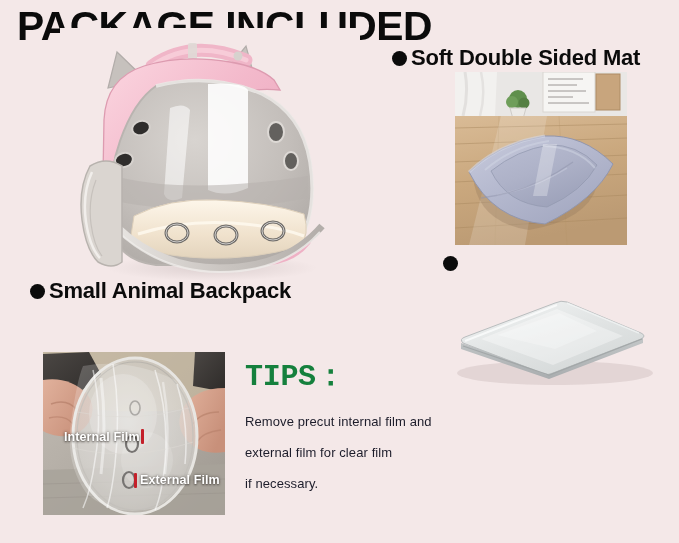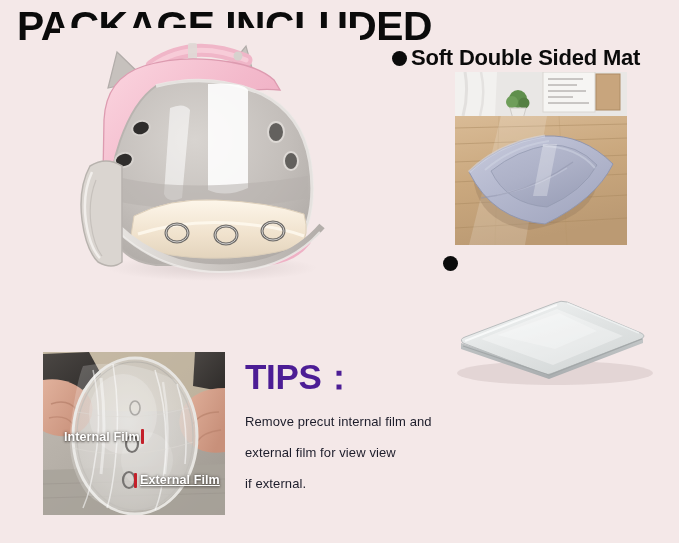--- a/index.html
+++ b/index.html
@@ -106,44 +106,44 @@
     position: absolute;
     color: #ffffff;
     font-size: 12.5px;
     font-weight: 600;
     letter-spacing: 0.1px;
     text-shadow: 0 0 3px rgba(60,55,50,.75), 0 1px 2px rgba(40,35,30,.6);
     white-space: nowrap;
     font-family: "Liberation Sans", sans-serif;
   }
   #label-internal { left: 21px; top: 78px; }
-  #label-external { left: 97px; top: 121px; text-decoration: underline; }
+  #label-external { left: 97px; top: 121px; }
   .film-tick {
     position: absolute;
     width: 3px; height: 15px;
     background: #c4202a;
     border-radius: 1px;
   }
   #tick-internal { left: 98px; top: 77px; }
   #tick-external { left: 91px; top: 121px; }
 
   
   #tips-block {
     position: absolute;
     left: 245px;
     top: 362px;
     width: 300px;
   }
   #tips-heading {
-    font-size: 35px;
+    font-size: 30px;
     font-weight: 900;
-    color: #4c1d95;
+    color: #15803d;
     letter-spacing: -0.3px;
     line-height: 30px;
-    font-family: Liberation Sans, sans-serif;
+    font-family: Liberation Mono, monospace;
   }
   .tips-line {
     font-size: 13px;
     color: #1d1d2b;
     line-height: 31px;
     letter-spacing: 0.1px;
     font-family: "Liberation Sans", sans-serif;
     white-space: nowrap;
   }
   #tips-lines { margin-top: 14px; }
@@ -396,20 +396,24 @@
       <path d="M44 48 L120 18 L186 45 L116 74 Z" fill="#ffffff" opacity="0.35"></path>
       <path d="M60 44 L122 22 L160 40 L118 58 Z" fill="#ffffff" opacity="0.25"></path>
 
       <path d="M28 50 L120 14" stroke="#fbfcfc" stroke-width="2" fill="none" opacity="0.8"></path>
       <path d="M130 12 L202 42" stroke="#f4f6f6" stroke-width="1.6" fill="none" opacity="0.7"></path>
 
       <path d="M26 55 L112 84 L205 48" stroke="#9fa3a5" stroke-width="1.2" fill="none" opacity="0.85"></path>
     </svg>
   </div>
 
+  <div class="caption cap-backpack">
+    <span class="bullet"></span>
+    <span class="caption-text">Small Animal Backpack</span>
+  </div>
 
   <div class="photo" id="photo-film">
     <svg viewBox="0 0 182 163" xmlns="http://www.w3.org/2000/svg">
       <defs>
         <linearGradient id="filmBg" x1="0" y1="0" x2="1" y2="1">
           <stop offset="0%" stop-color="#c3bdb5"></stop>
           <stop offset="50%" stop-color="#b2aca4"></stop>
           <stop offset="100%" stop-color="#9d978f"></stop>
         </linearGradient>
         <radialGradient id="domeG" cx="0.45" cy="0.4" r="0.75">
@@ -479,18 +483,18 @@
     <span class="film-tick" id="tick-internal"></span>
     <span class="film-label" id="label-internal">Internal Film</span>
     <span class="film-tick" id="tick-external"></span>
     <span class="film-label" id="label-external">External Film</span>
   </div>
 
   <div id="tips-block">
     <div id="tips-heading">TIPS：</div>
     <div id="tips-lines">
       <div class="tips-line">Remove precut internal film and</div>
-      <div class="tips-line">external film for view view</div>
-      <div class="tips-line">if external.</div>
+      <div class="tips-line">external film for clear film</div>
+      <div class="tips-line">if necessary.</div>
     </div>
   </div>
 
 </div>
 
 </body></html>

